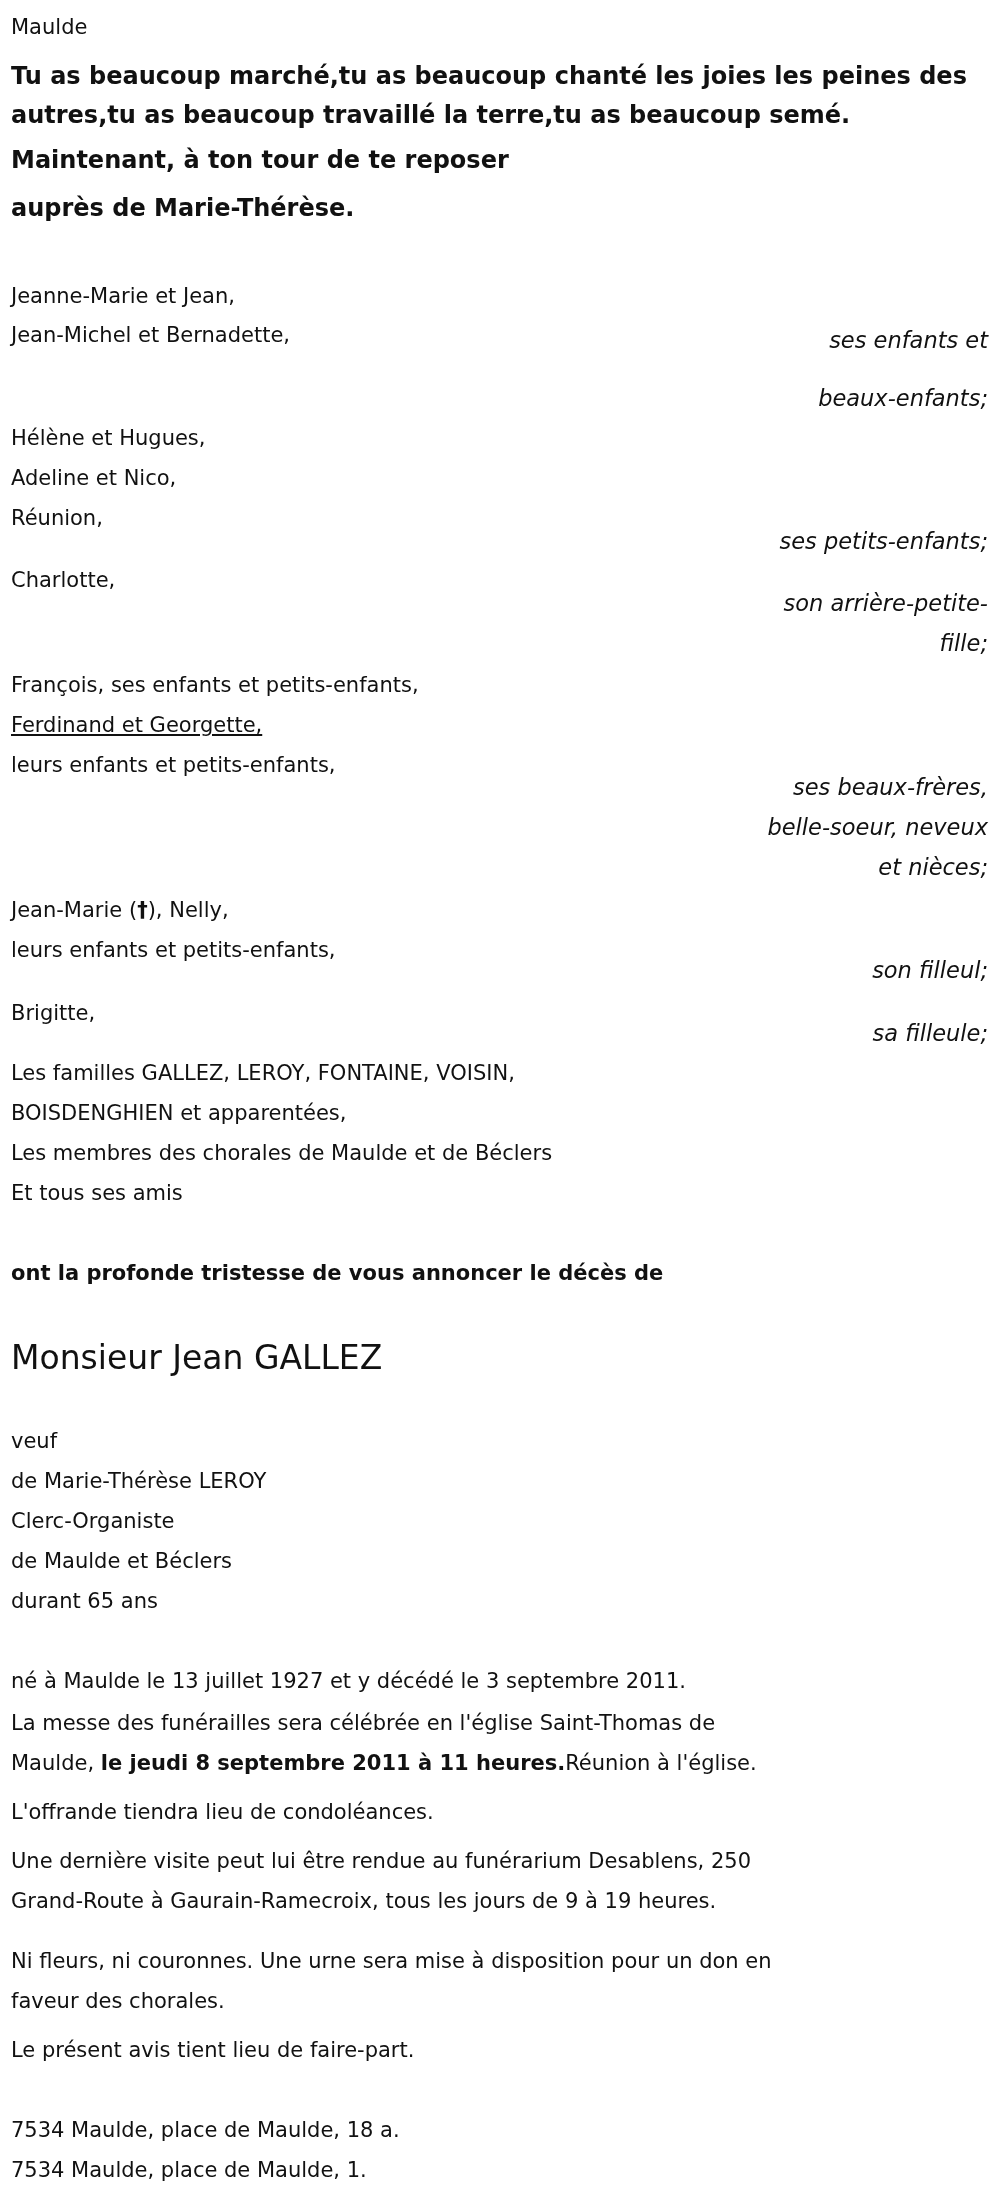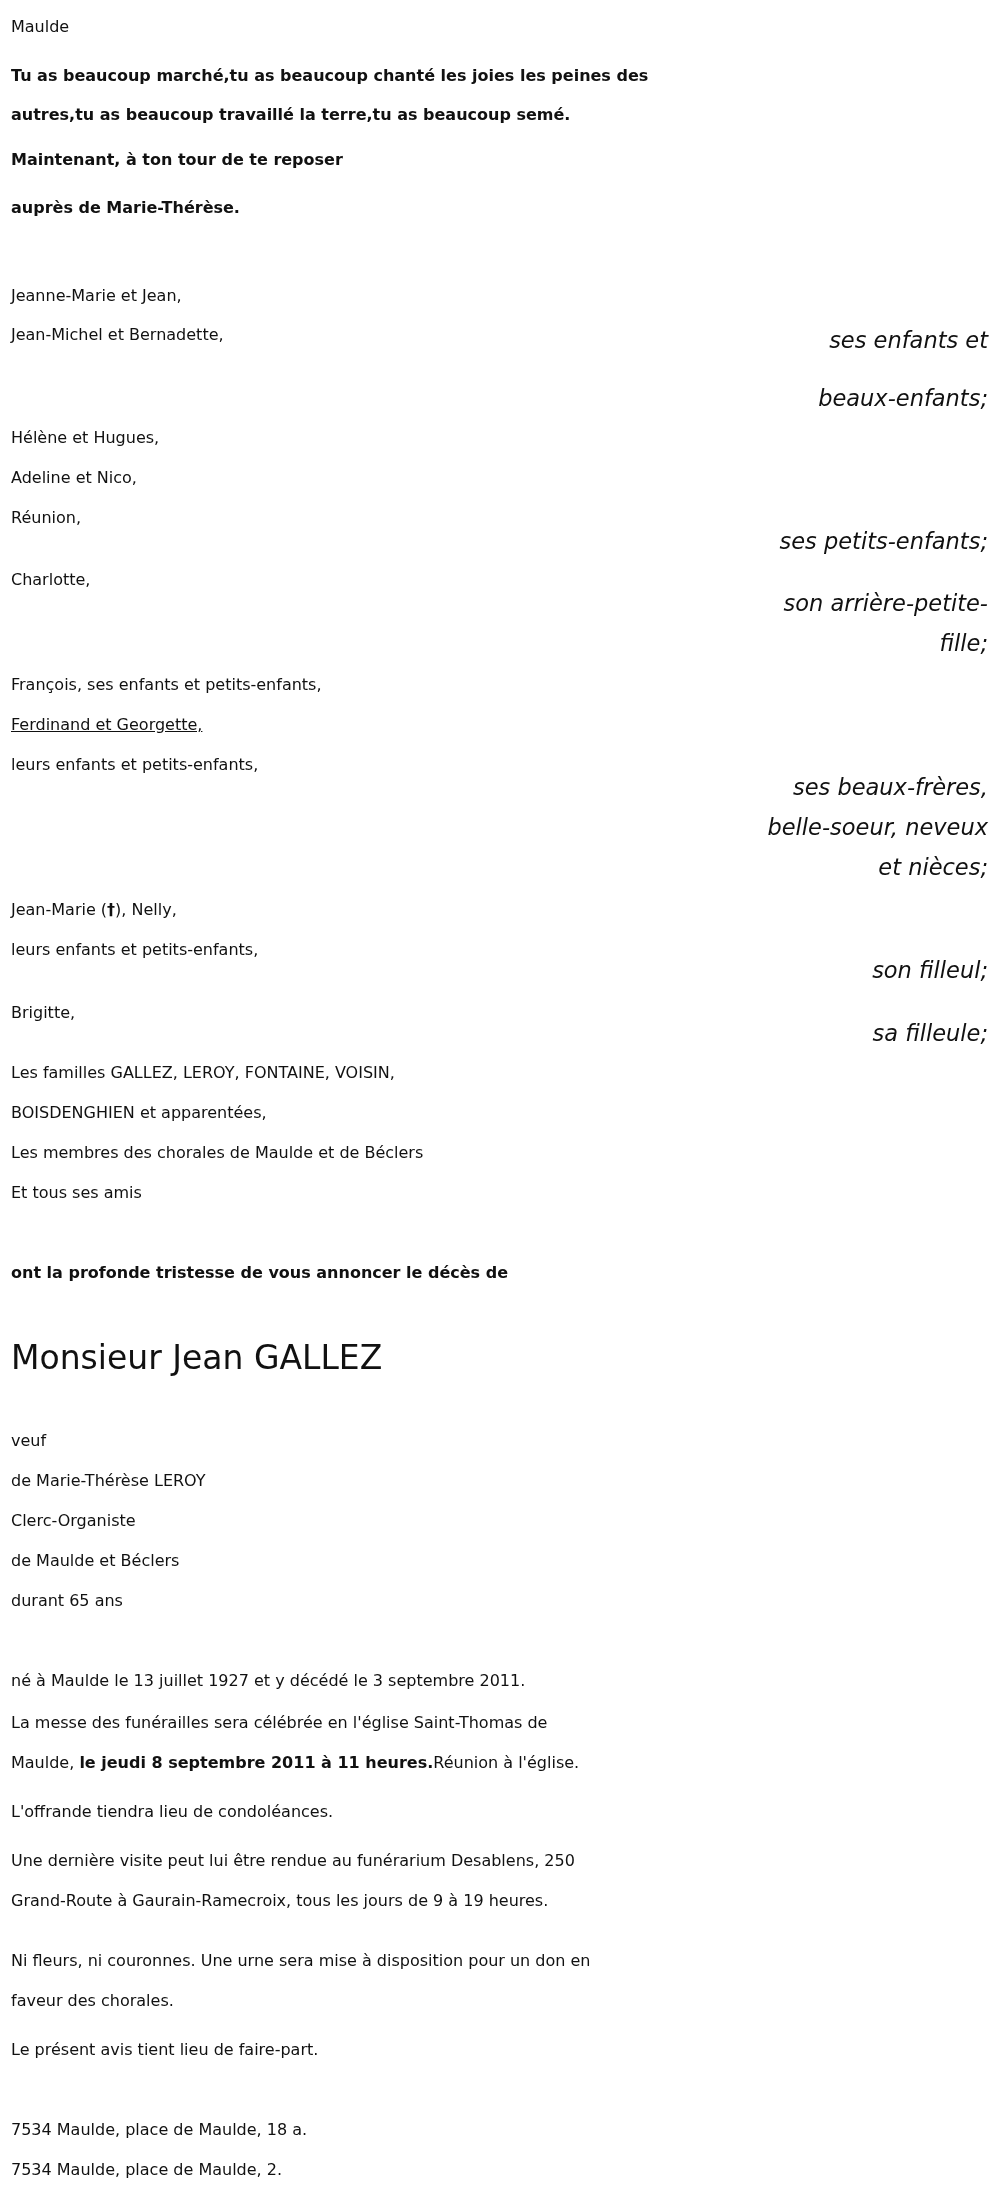--- a/index.html
+++ b/index.html
@@ -1,19 +1,19 @@
 <!DOCTYPE html>
 <html><head>
 <meta charset="utf-8">
 <style>
   html, body { margin: 0; padding: 0; background: #ffffff; }
   body { width: 1000px; height: 2203px; position: relative; overflow: hidden;
          font-family: "DejaVu Sans", sans-serif; color: #111111; }
-  .ln { position: absolute; left: 11px; white-space: nowrap; font-size: 16px; line-height: 24px; height: 24px; }
-  .b { font-weight: bold; font-size: 16px; }
+  .ln { position: absolute; left: 11px; white-space: nowrap; font-size: 21px; line-height: 24px; height: 24px; }
+  .b { font-weight: bold; font-size: 24px; }
   .r { left: auto; right: 12px; text-align: right; font-style: italic; font-size: 22.5px; }
   .title { font-weight: normal; font-size: 33px; line-height: 34px; height: 34px; }
   .strong-inline { font-weight: bold; }
   .dagger { font-weight: bold; }
 </style>
 </head>
 <body>
 
 <div>
 
@@ -101,16 +101,16 @@
 
   <div>
     <div class="ln" style="top:1949px;">Ni fleurs, ni couronnes. Une urne sera mise à disposition pour un don en</div>
     <div class="ln" style="top:1989px;">faveur des chorales.</div>
   </div>
 
   <div class="ln" style="top:2038px;">Le présent avis tient lieu de faire-part.</div>
 
   <div>
     <div class="ln" style="top:2118px;">7534 Maulde, place de Maulde, 18 a.</div>
-    <div class="ln" style="top:2158px;">7534 Maulde, place de Maulde, 2.</div>
+    <div class="ln" style="top:2158px;">7534 Maulde, place de Maulde, 1.</div>
   </div>
 
 </div>
 
 </body></html>

